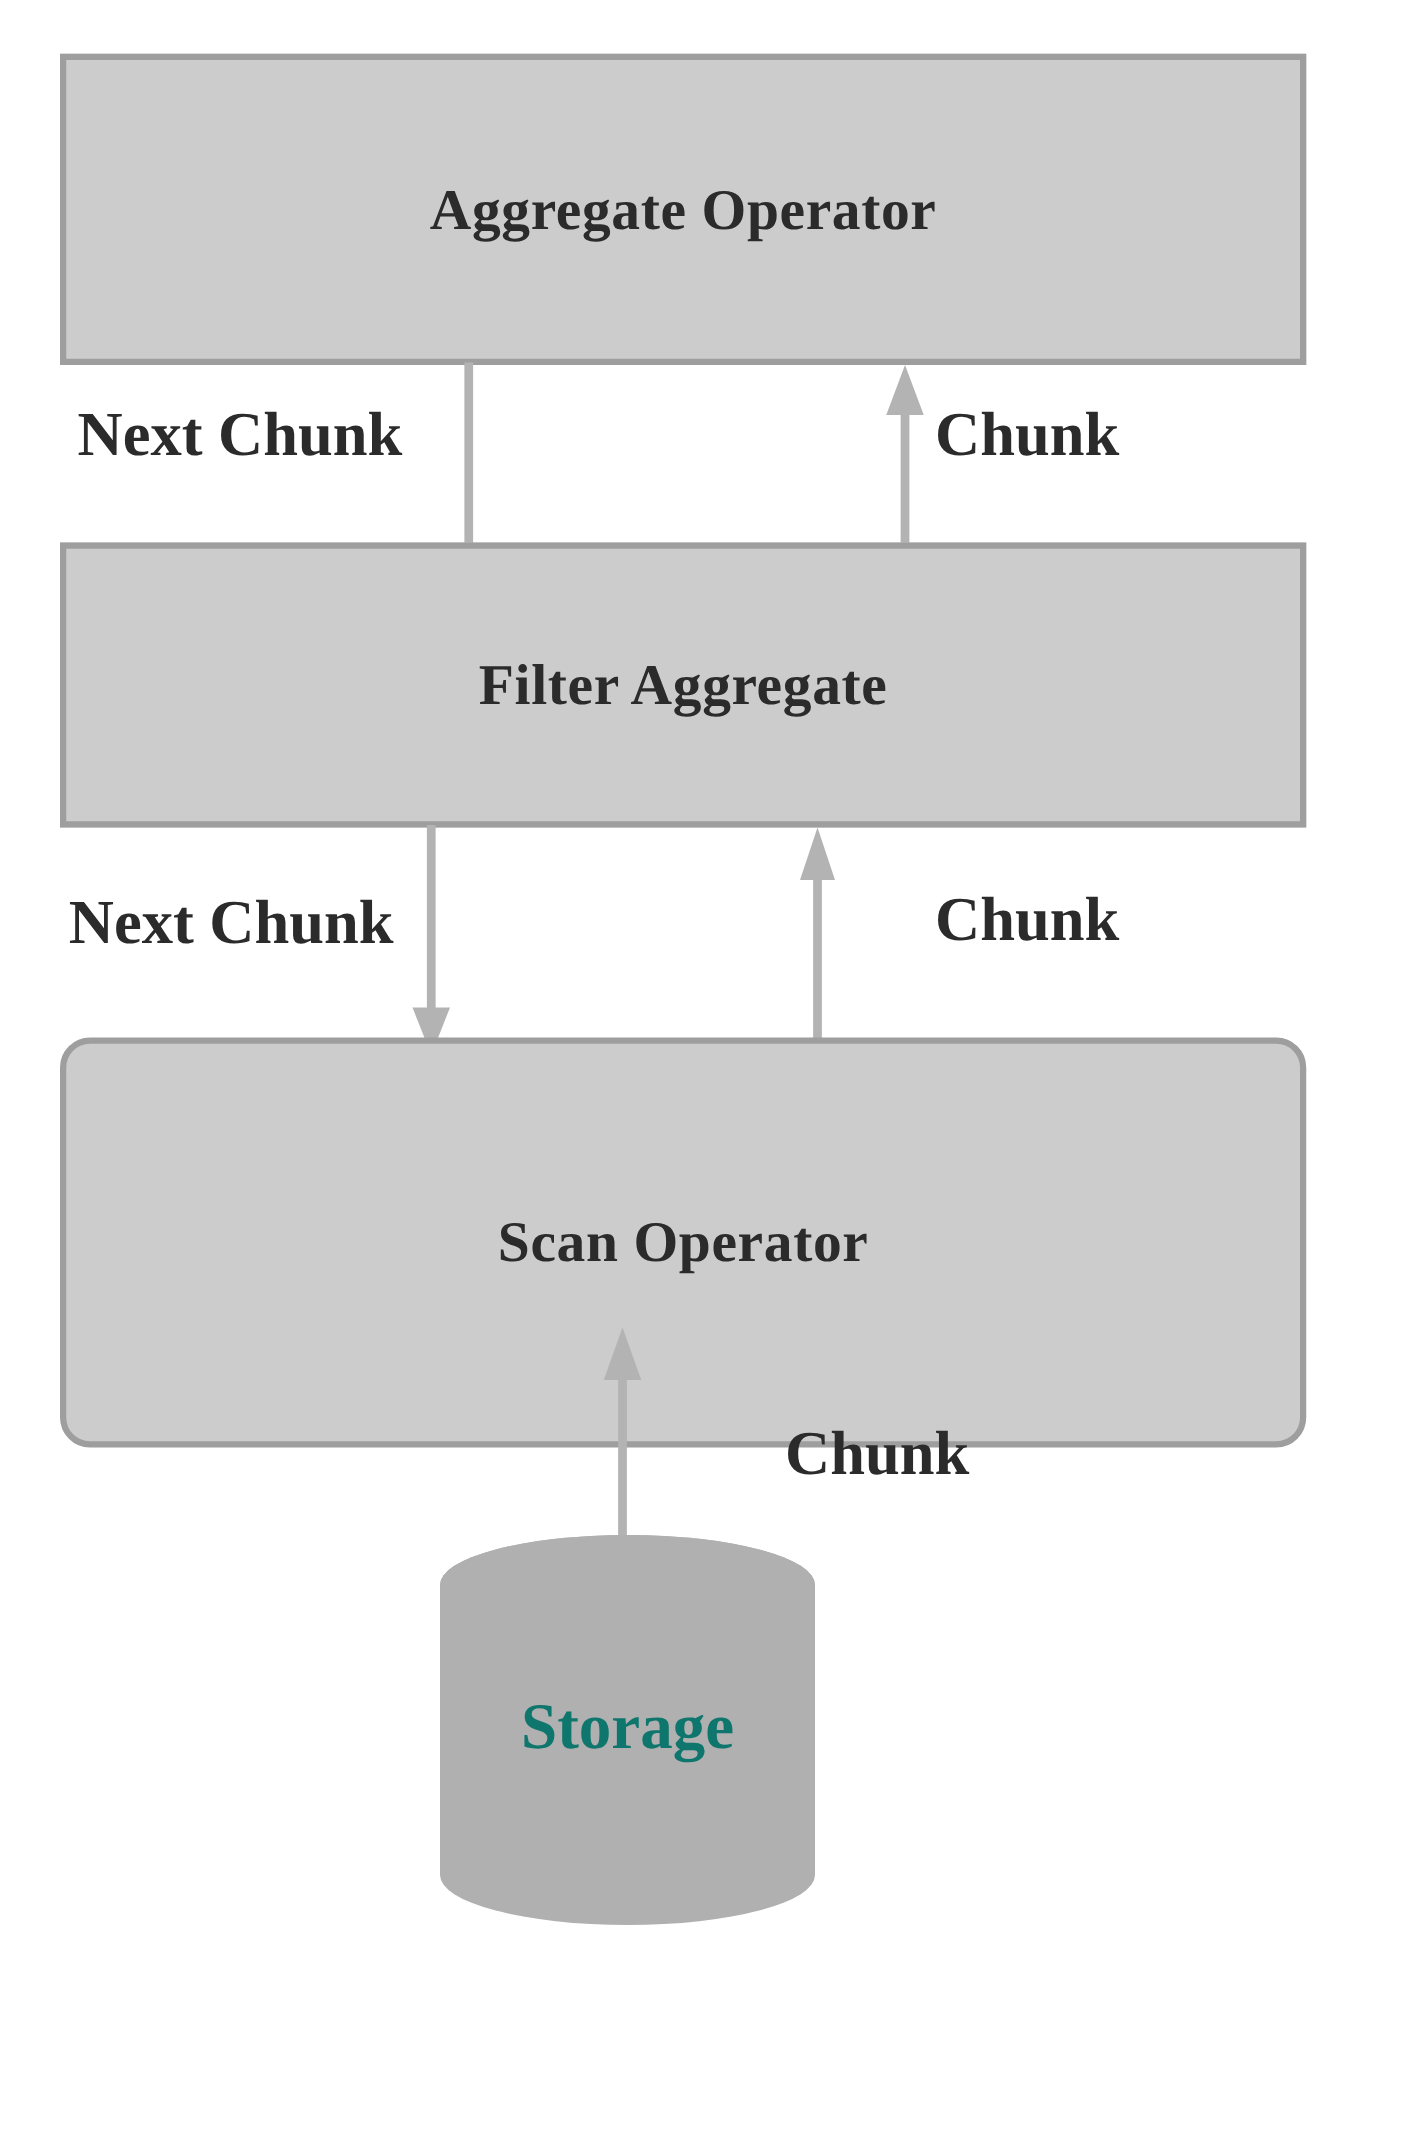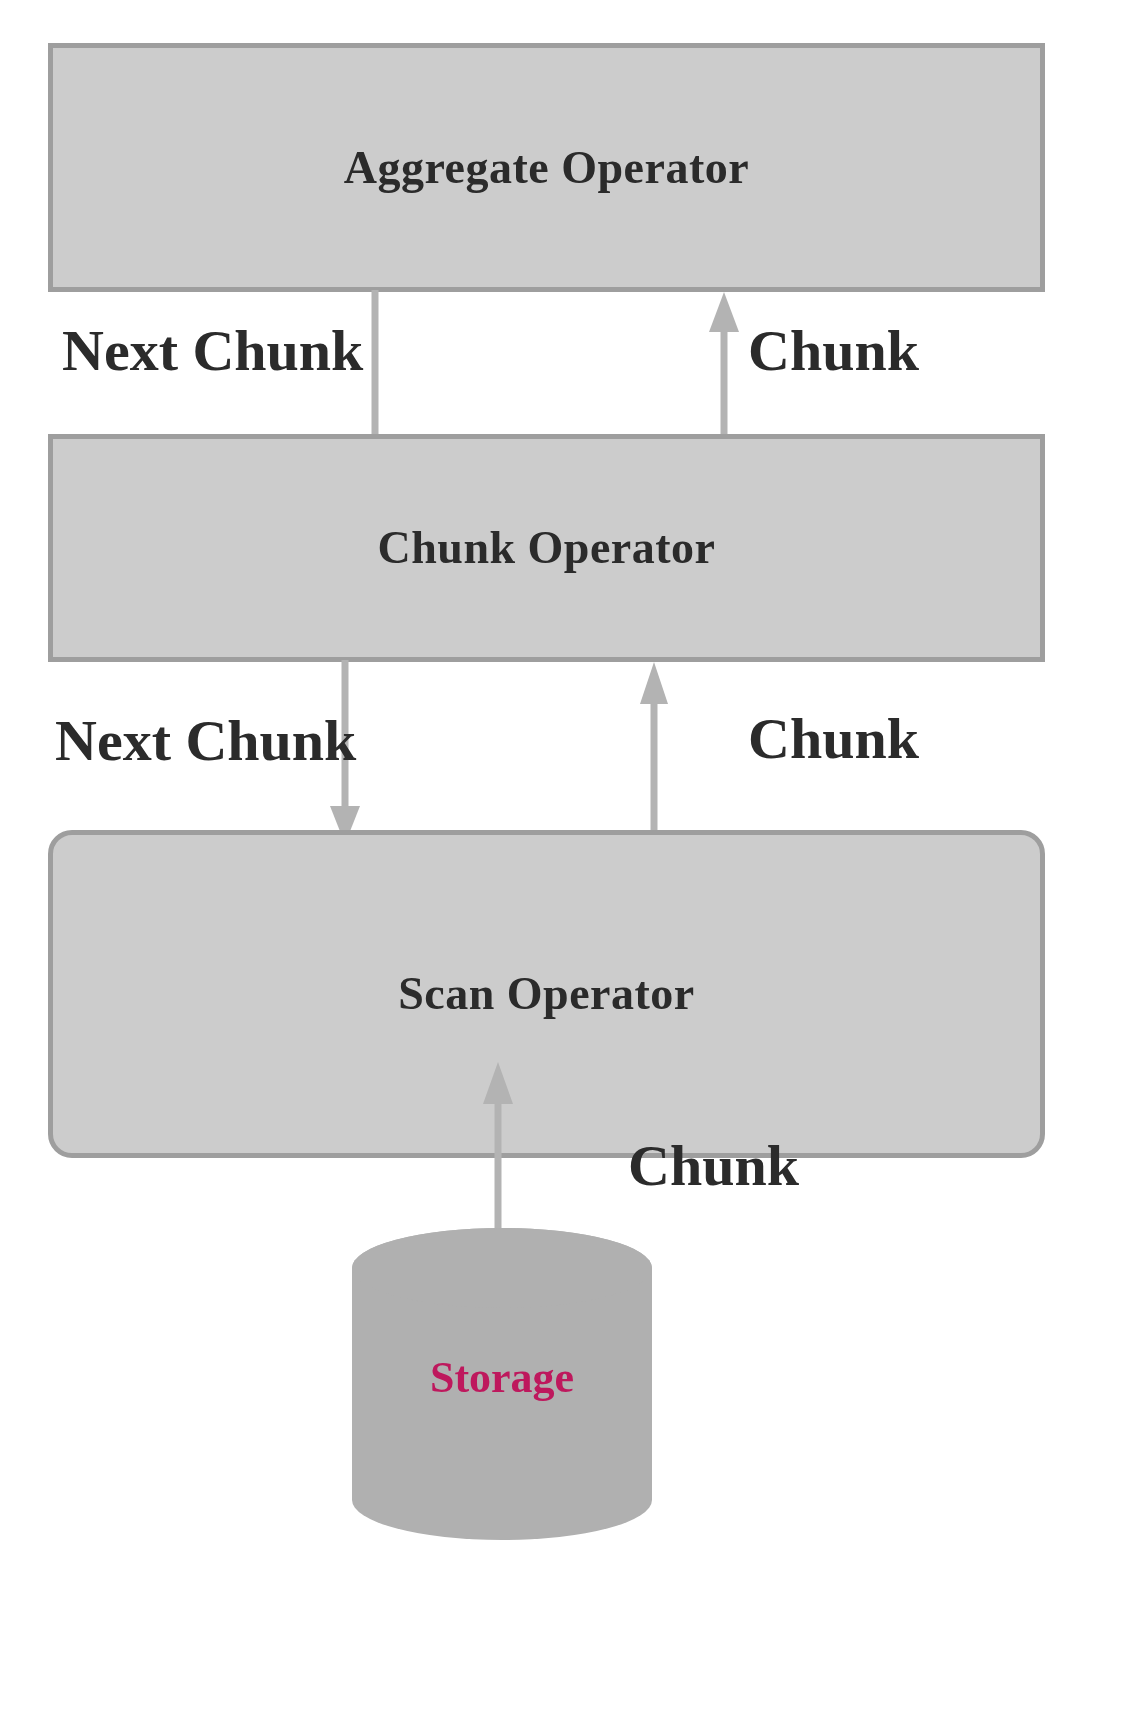--- a/index.html
+++ b/index.html
@@ -33,40 +33,40 @@
     font-size: 46px;
     color: #2b2b2b;
     letter-spacing: 0.5px;
     line-height: 1;
     white-space: nowrap;
   }
   .edge-label {
     position: absolute;
     font-family: "Liberation Serif", "DejaVu Serif", serif;
     font-weight: bold;
-    font-size: 58px;
+    font-size: 50px;
     color: #2b2b2b;
     line-height: 1;
     white-space: nowrap;
   }
   .arrow-svg {
     position: absolute;
     overflow: visible;
   }
   .cylinder {
     position: absolute;
   }
   .cyl-label {
     position: absolute;
     width: 100%;
     text-align: center;
     font-family: "Liberation Serif", "DejaVu Serif", serif;
     font-weight: bold;
-    font-size: 44px;
-    color: #be185d;
+    font-size: 52px;
+    color: #0f766e;
     line-height: 1;
     white-space: nowrap;
     pointer-events: none;
   }
 </style>
 </head>
 <body>
 
 <div id="canvas">
 
@@ -80,21 +80,21 @@
   </svg>
   <div class="edge-label" style="left:62px; top:322px;">Next Chunk</div>
 
   <svg class="arrow-svg" style="left:704px; top:290px; width:40px; height:186px;" viewBox="0 0 40 186">
     <line x1="20" y1="186" x2="20" y2="36" stroke="#b3b3b3" stroke-width="7"></line>
     <polygon points="20,2 5,42 35,42" fill="#b3b3b3"></polygon>
   </svg>
   <div class="edge-label" style="left:748px; top:322px;">Chunk</div>
 
   <div class="op-box" style="left:48px; top:434px; width:997px; height:228px;">
-    <span class="op-box-label">Chunk Operator</span>
+    <span class="op-box-label">Filter Aggregate</span>
   </div>
 
   <svg class="arrow-svg" style="left:325px; top:660px; width:40px; height:186px;" viewBox="0 0 40 186">
     <line x1="20" y1="0" x2="20" y2="152" stroke="#b3b3b3" stroke-width="7"></line>
     <polygon points="20,184 5,146 35,146" fill="#b3b3b3"></polygon>
   </svg>
   <div class="edge-label" style="left:55px; top:712px;">Next Chunk</div>
 
   <svg class="arrow-svg" style="left:634px; top:660px; width:40px; height:186px;" viewBox="0 0 40 186">
     <line x1="20" y1="186" x2="20" y2="36" stroke="#b3b3b3" stroke-width="7"></line>

